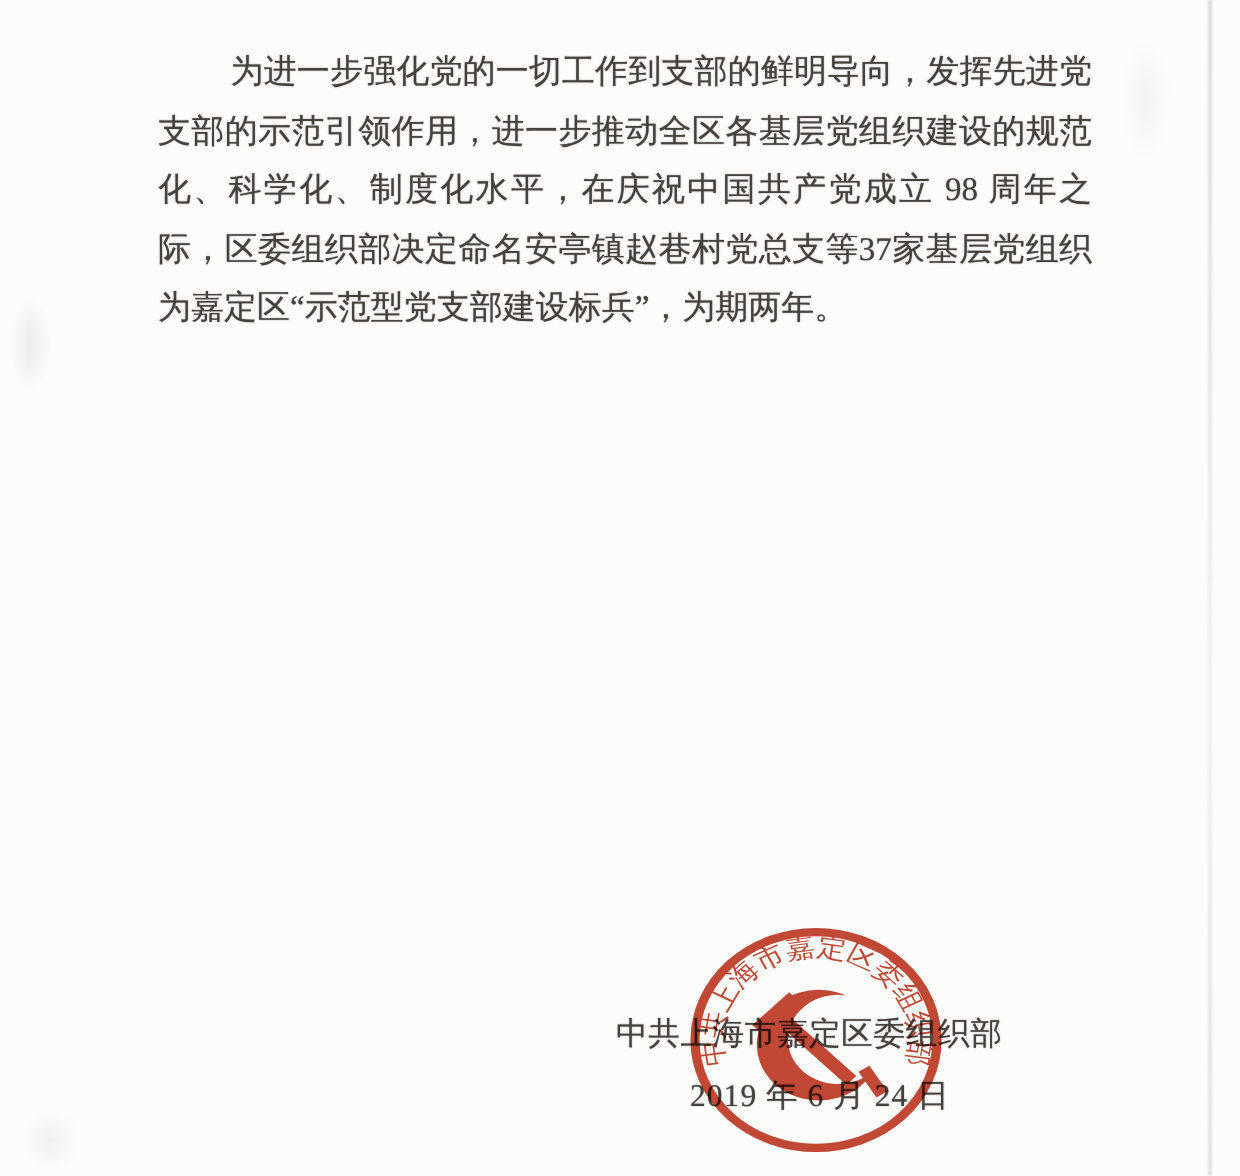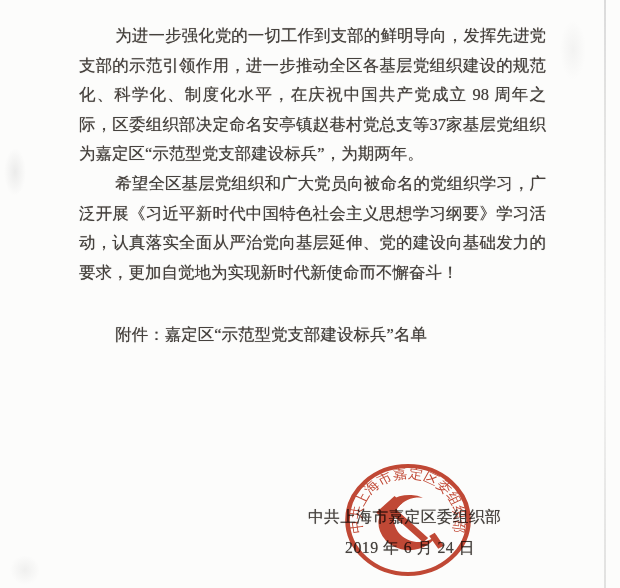--- a/index.html
+++ b/index.html
@@ -69,22 +69,20 @@
 
 <div class="page">
 
   <div class="page-fold"></div>
   <div class="smudge s1"></div>
   <div class="smudge s2"></div>
   <div class="smudge s3"></div>
 
   <div class="content">
     <p>为进一步强化党的一切工作到支部的鲜明导向，发挥先进党支部的示范引领作用，进一步推动全区各基层党组织建设的规范化、科学化、制度化水平，在庆祝中国共产党成立 98 周年之际，区委组织部决定命名安亭镇赵巷村党总支等37家基层党组织为嘉定区“示范型党支部建设标兵”，为期两年。</p>
-    <p>希望全区基层党组织和广大党员向被命名的党组织学习，广泛开展《习近平新时代中国特色社会主义思想学习纲要》学习活动，认真落实全面从严治党向基层延伸、党的建设向基础发力的要求，更加自觉地为实现新时代新使命而不懈奋斗！</p>
-    <p class="attachment">附件：嘉定区“示范型党支部建设标兵”名单</p>
   </div>
 
   <div class="sig-org">中共上海市嘉定区委组织部</div>
   <div class="sig-date">2019 年 6 月 24 日</div>
 
   <div class="seal">
     <svg viewBox="0 0 130 130" preserveAspectRatio="none" xmlns="http://www.w3.org/2000/svg">
 
       <circle cx="65" cy="65" r="60.5" fill="none" stroke="#bf3b26" stroke-width="4.6"></circle>
 

